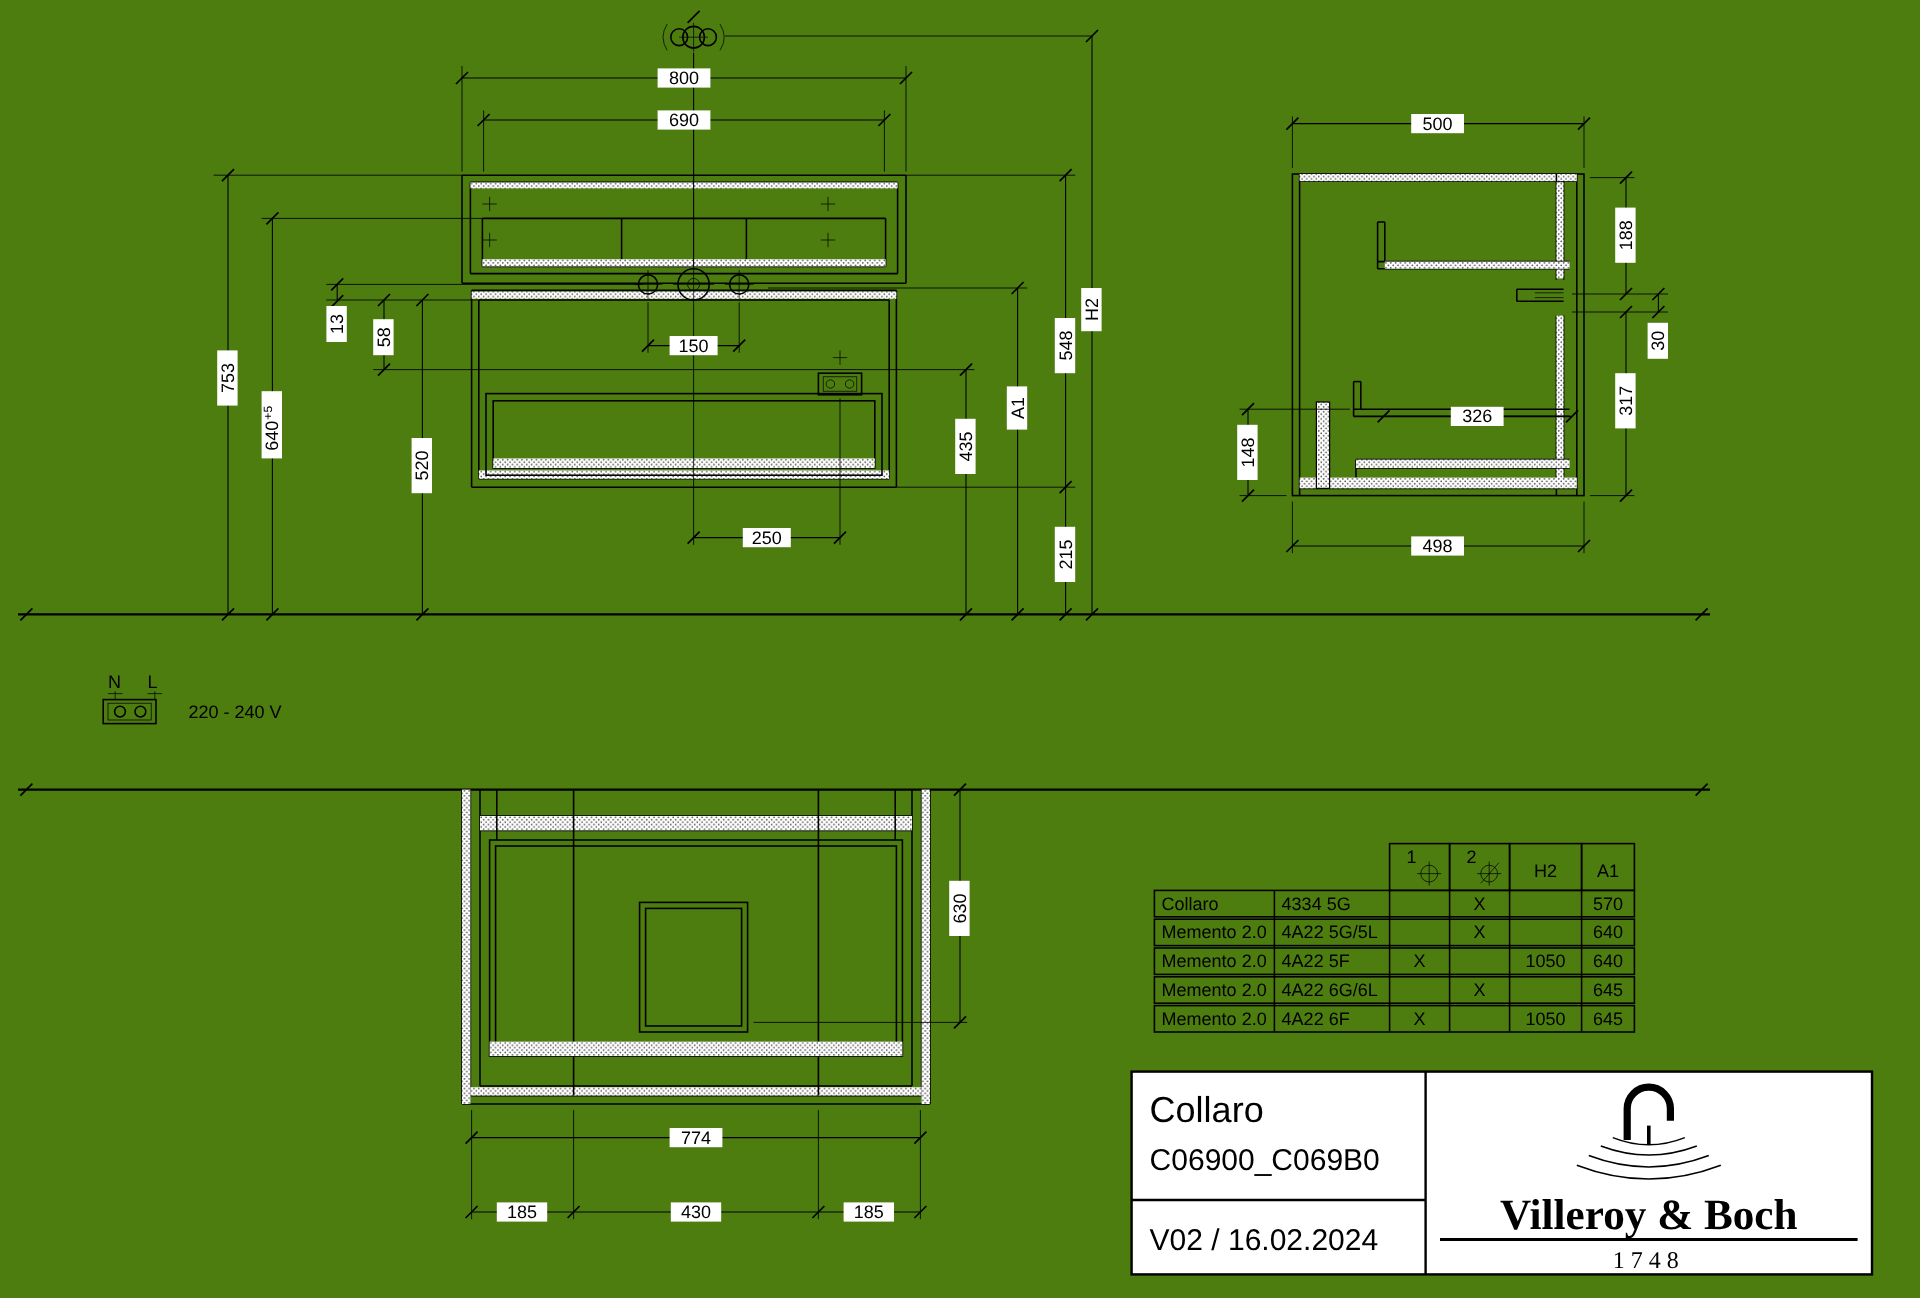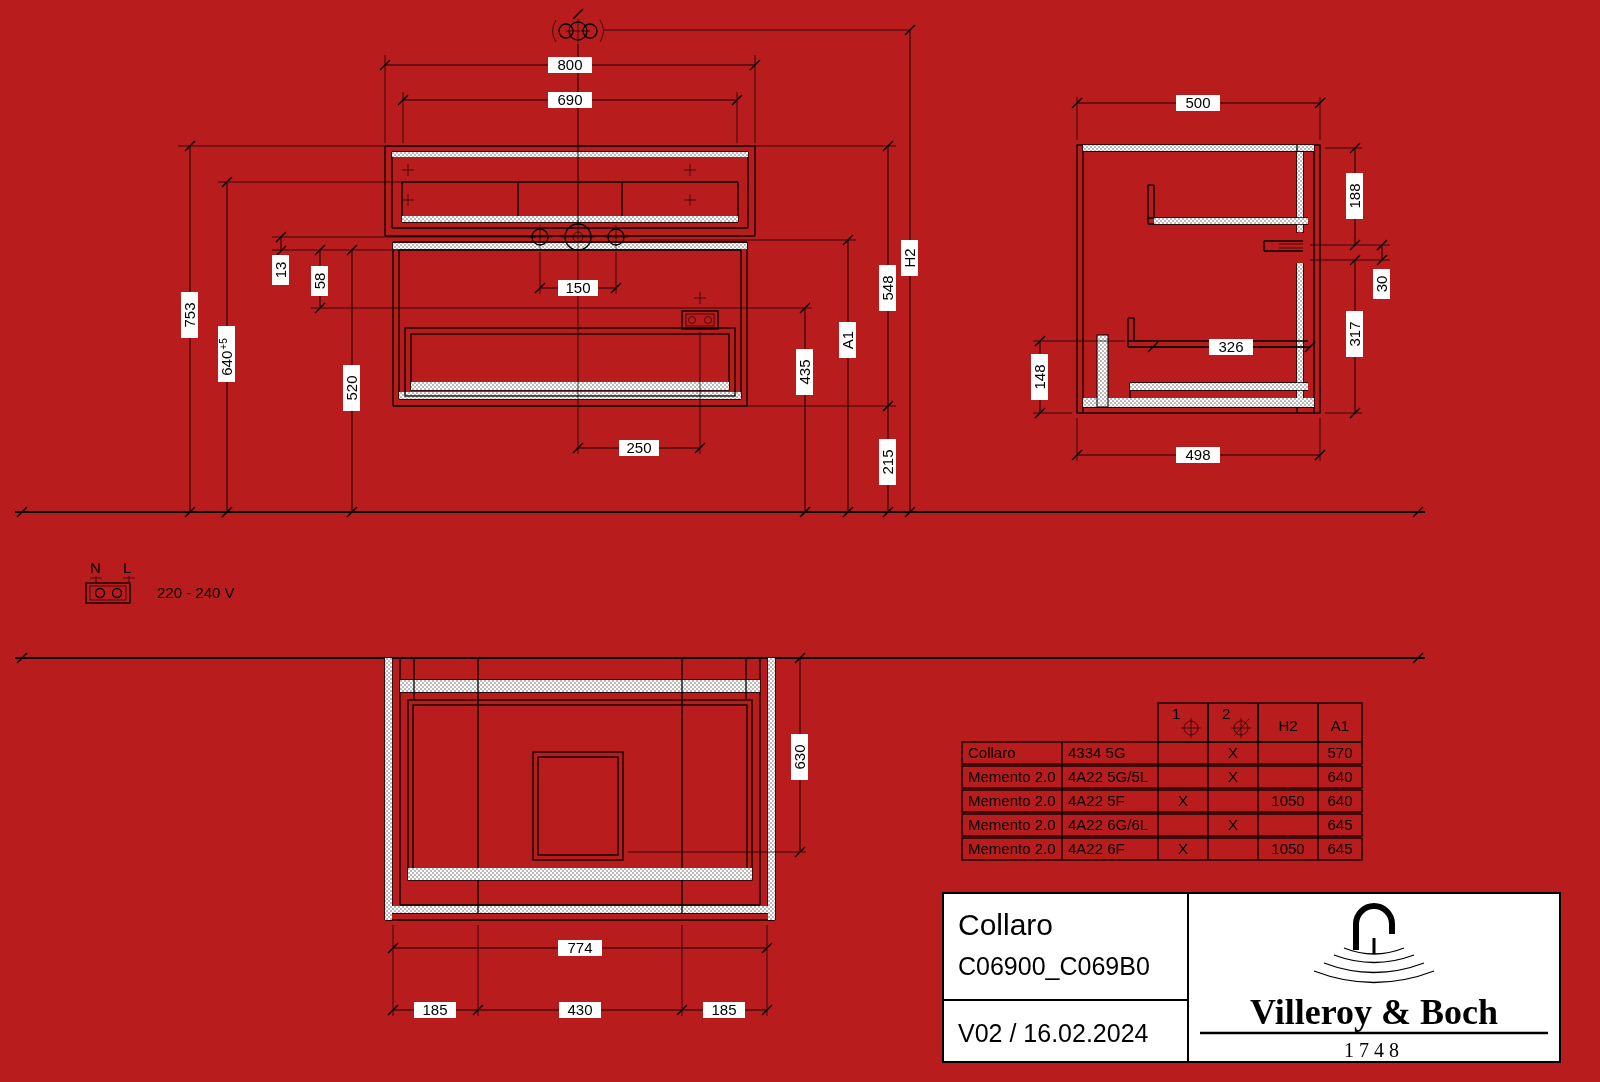--- a/index.html
+++ b/index.html
@@ -1,16 +1,16 @@
 <!DOCTYPE html>
 <html><head>
 <meta charset="utf-8">
 <style>
   html,body{margin:0;padding:0;background:#fff;}
-  .page{position:relative;width:1600px;height:1082px;background:#b91c1c;overflow:hidden;}
+  .page{position:relative;width:1600px;height:1082px;background:#4d7c0f;overflow:hidden;}
   svg{display:block;}
   .ln{stroke:#000;stroke-width:1.3;fill:none;}
   .lnt{stroke:#000;stroke-width:2;fill:none;}
   .dim{stroke:#000;stroke-width:0.9;fill:none;}
   .ext{stroke:#000;stroke-width:0.7;fill:none;}
   .tick{stroke:#000;stroke-width:1.4;fill:none;}
   .thin{stroke:#000;stroke-width:0.6;fill:none;}
   text{font-family:"Liberation Sans",sans-serif;fill:#000;}
   .d{font-size:15px;}
   .dm{text-anchor:middle;}

